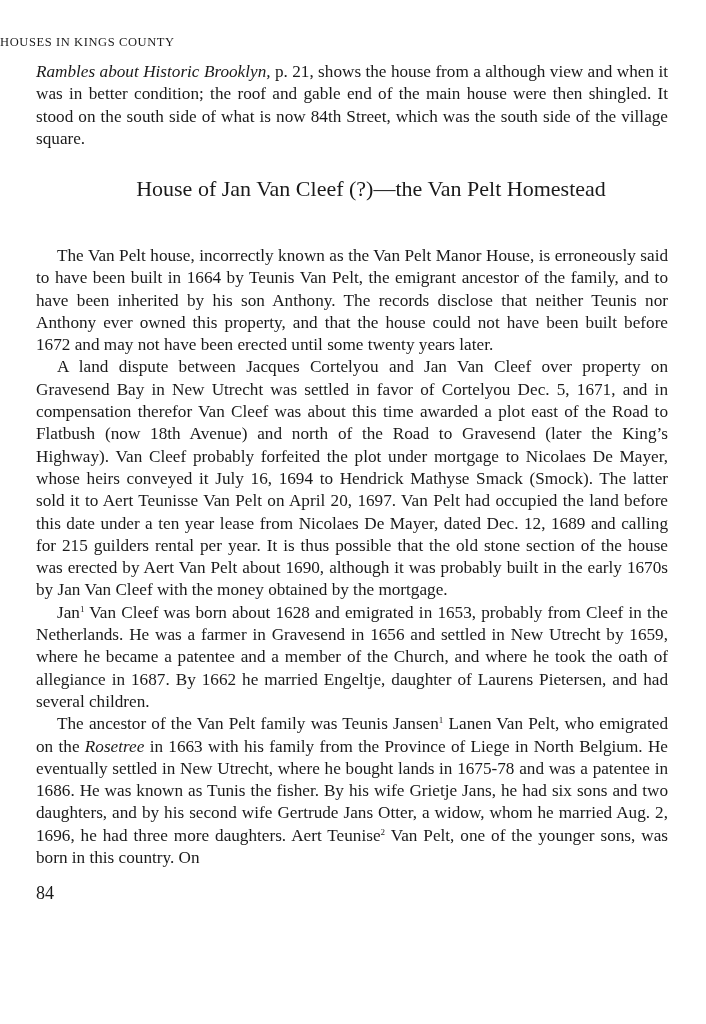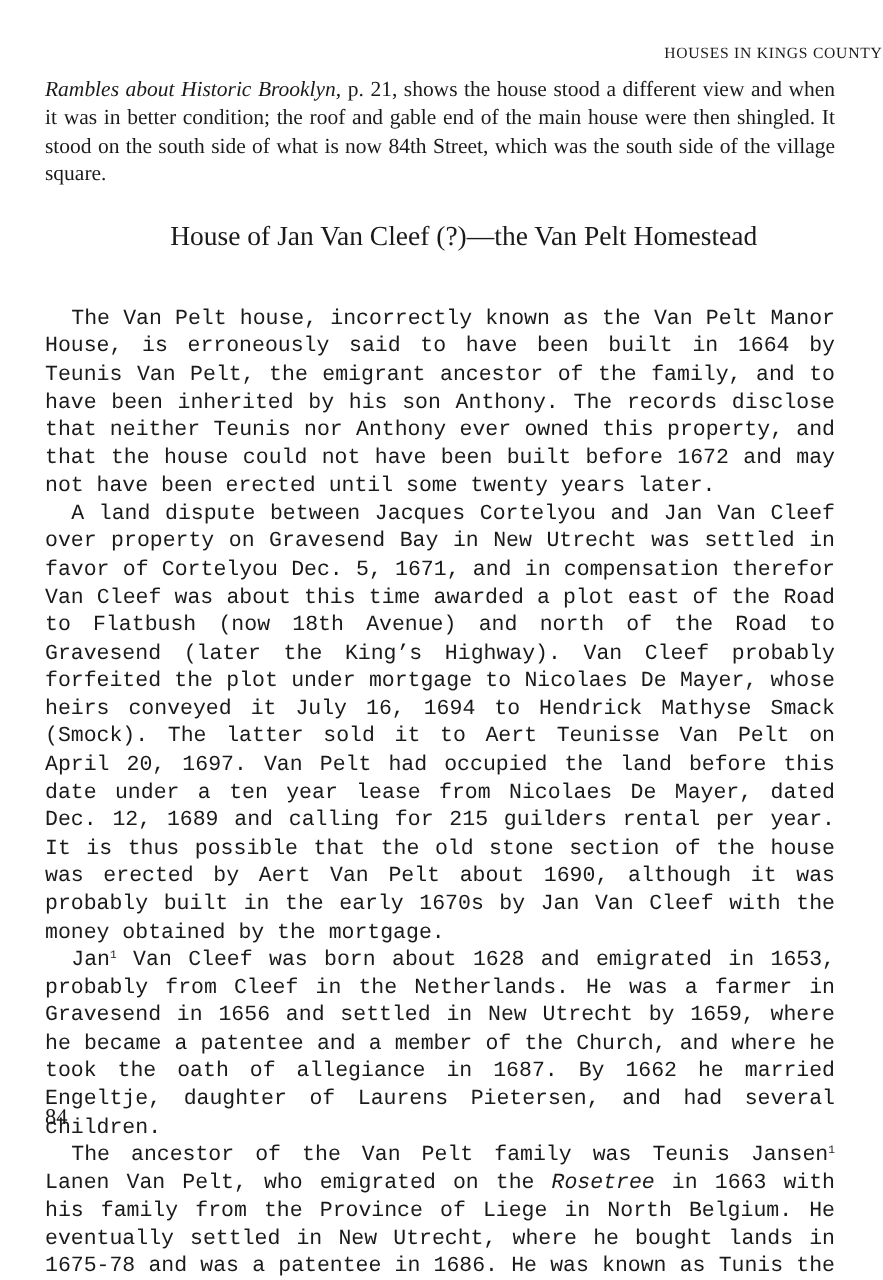--- a/index.html
+++ b/index.html
@@ -1,40 +1,40 @@
 <!DOCTYPE html>
 <html><head>
 <meta charset="utf-8">
 <style>
   html, body { margin: 0; padding: 0; background: #ffffff; }
   body { width: 706px; height: 1024px; position: relative; overflow: hidden;
          font-family: "Liberation Serif", "DejaVu Serif", serif; color: #1a1a1a; }
-  .running-head { position: absolute; top: 35px; left: 0; width: 706px; text-align: right;
+  .running-head { position: absolute; top: 35px; left: 0; width: 706px; text-align: left;
                   font-size: 12.5px; letter-spacing: 0.6px; }
   .body { position: absolute; left: 36px; width: 632px; font-size: 17.2px; line-height: 22.3px;
           text-align: justify; }
   .p1 { top: 61px; }
   .p { margin: 0; text-indent: 0; }
-  .p.indent { text-indent: 21px; font-family: Liberation Mono, monospace; }
+  .p.indent { text-indent: 21px; }
   .heading { position: absolute; top: 176px; left: 0; width: 706px; text-align: center; margin-left: 18px; }
   .h-title { font-size: 22px; line-height: 26px; }
   .h-sub { font-size: 13.5px; font-style: italic; line-height: 17px; margin-top: 1px; }
   .h-plate { font-size: 14px; line-height: 18px; letter-spacing: 0.5px; margin-top: 2px; }
   .main { top: 245px; }
   .folio { position: absolute; top: 883px; left: 36px; font-size: 18px; }
   i, .it { font-style: italic; }
   sup.tiny { font-size: 9px; vertical-align: 6px; line-height: 0; }
 </style>
 </head>
 <body>
 
 <div class="running-head">HOUSES IN KINGS COUNTY</div>
 
 <div class="body p1">
-  <p class="p"><i>Rambles about Historic Brooklyn,</i><span> p. 21, shows the house stood a different view and when it was in better condition; the roof and gable end of the main house were then shingled. It stood on the south side of what is now 84th Street, which was the south side of the village square.</span></p>
+  <p class="p"><i>Rambles about Historic Brooklyn,</i><span> p. 21, shows the house from a although view and when it was in better condition; the roof and gable end of the main house were then shingled. It stood on the south side of what is now 84th Street, which was the south side of the village square.</span></p>
 </div>
 
 <div class="heading">
   <div class="h-title">House of Jan Van Cleef (?)—the Van Pelt Homestead</div>
 </div>
 
 <div class="body main">
   <p class="p indent">The Van Pelt house, incorrectly known as the Van Pelt Manor House, is erroneously said to have been built in 1664 by Teunis Van Pelt, the emigrant ancestor of the family, and to have been inherited by his son Anthony. The records disclose that neither Teunis nor Anthony ever owned this property, and that the house could not have been built before 1672 and may not have been erected until some twenty years later.</p>
   <p class="p indent">A land dispute between Jacques Cortelyou and Jan Van Cleef over property on Gravesend Bay in New Utrecht was settled in favor of Cortelyou Dec. 5, 1671, and in compensation therefor Van Cleef was about this time awarded a plot east of the Road to Flatbush (now 18th Avenue) and north of the Road to Gravesend (later the King’s Highway). Van Cleef probably forfeited the plot under mortgage to Nicolaes De Mayer, whose heirs conveyed it July 16, 1694 to Hendrick Mathyse Smack (Smock). The latter sold it to Aert Teunisse Van Pelt on April 20, 1697. Van Pelt had occupied the land before this date under a ten year lease from Nicolaes De Mayer, dated Dec. 12, 1689 and calling for 215 guilders rental per year. It is thus possible that the old stone section of the house was erected by Aert Van Pelt about 1690, although it was probably built in the early 1670s by Jan Van Cleef with the money obtained by the mortgage.</p>
   <p class="p indent"><span>Jan</span><sup class="tiny">1</sup><span> Van Cleef was born about 1628 and emigrated in 1653, probably from Cleef in the Netherlands. He was a farmer in Gravesend in 1656 and settled in New Utrecht by 1659, where he became a patentee and a member of the Church, and where he took the oath of allegiance in 1687. By 1662 he married Engeltje, daughter of Laurens Pietersen, and had several children.</span></p>

